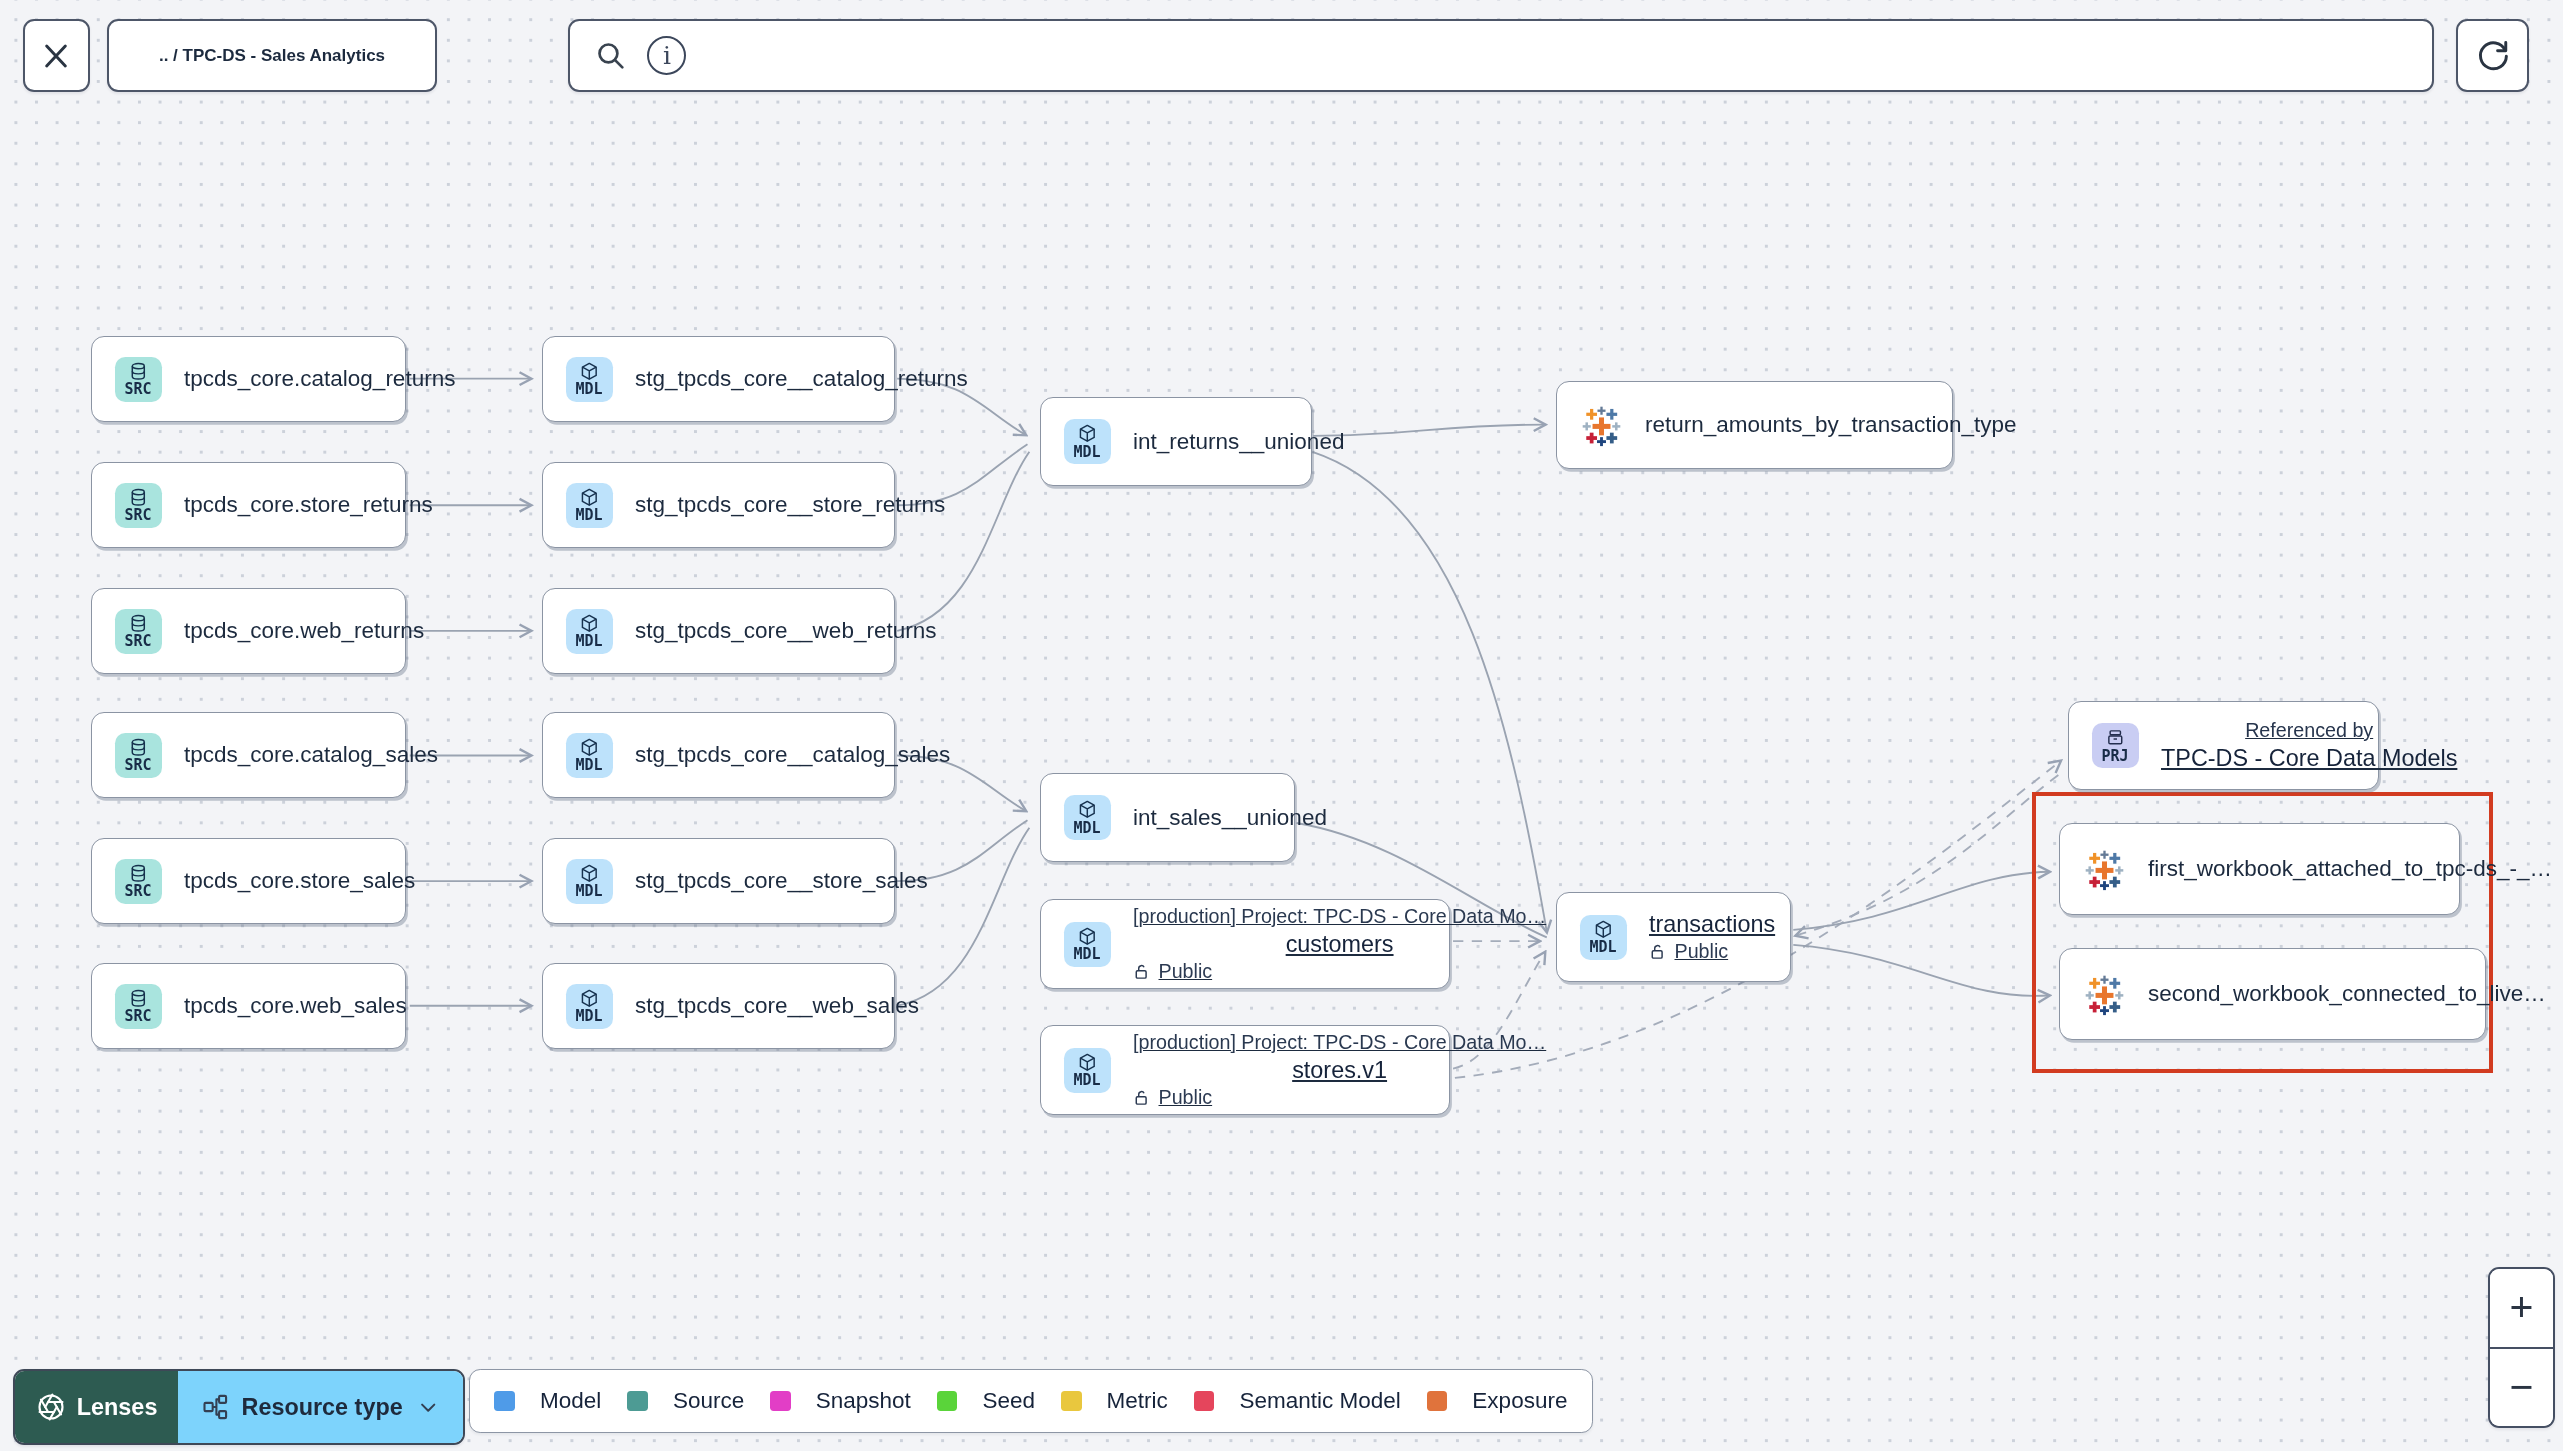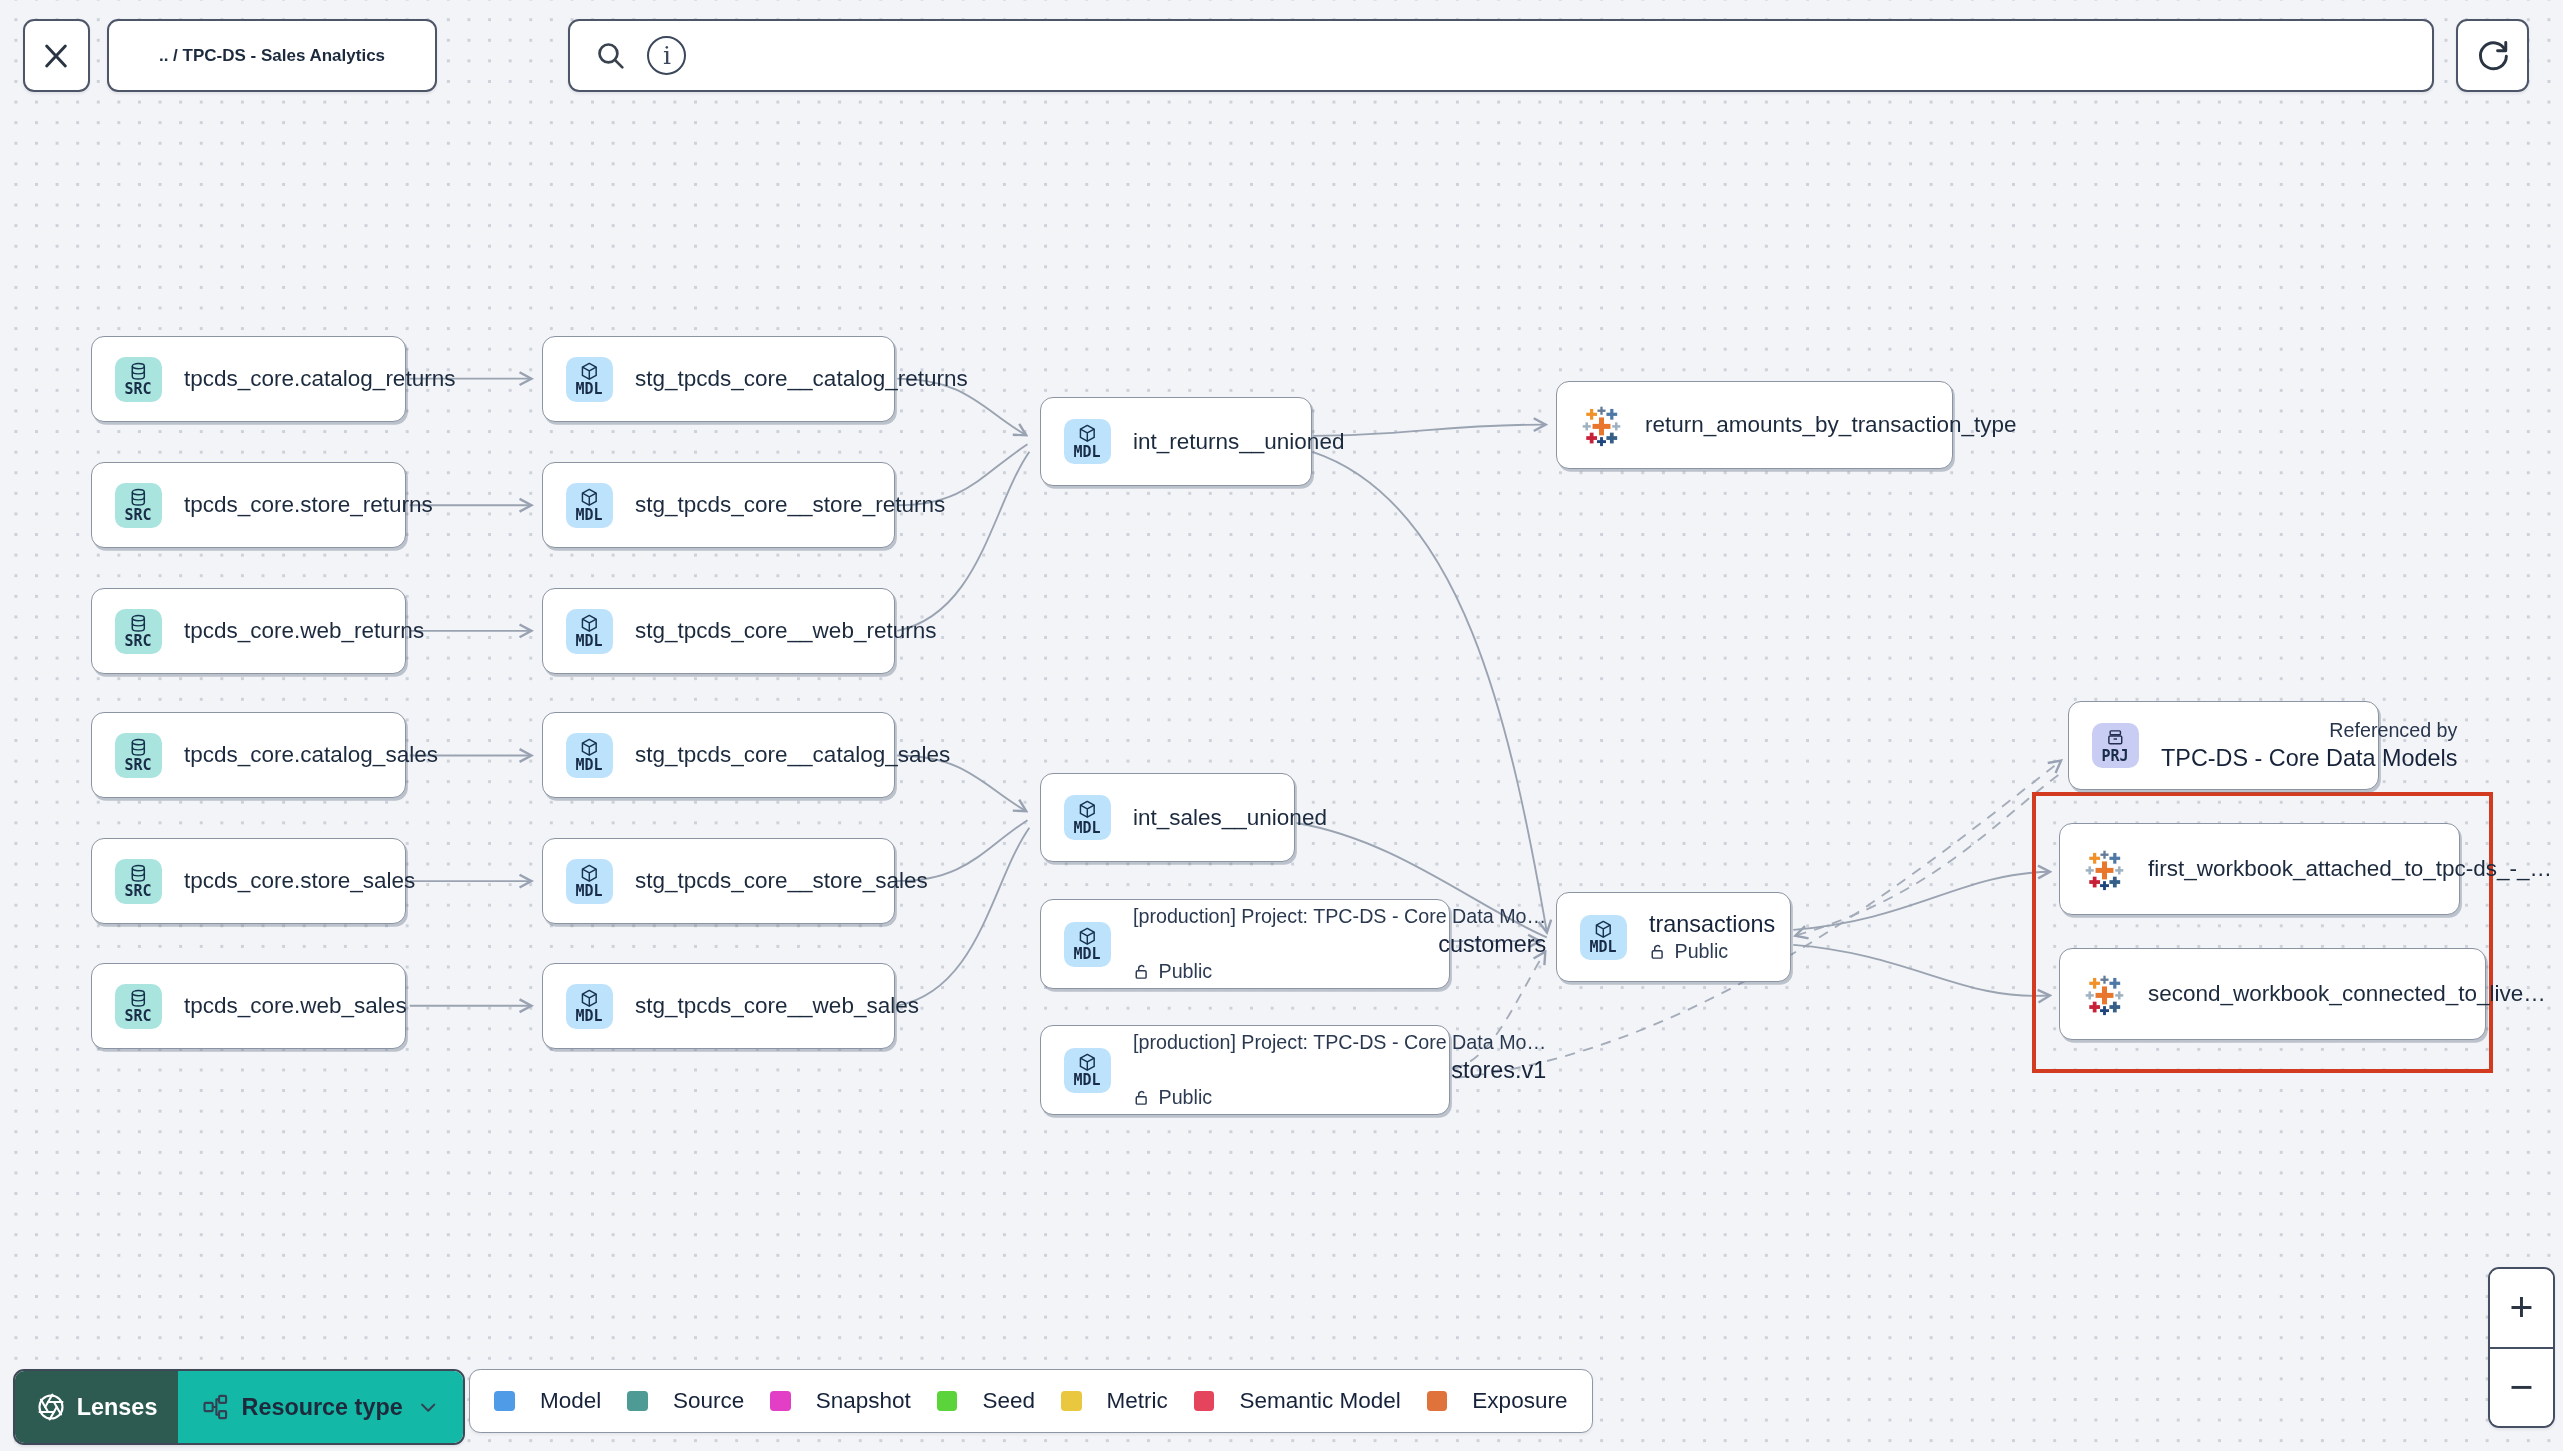--- a/index.html
+++ b/index.html
@@ -51,21 +51,21 @@
   .node .nlabel{ font-size:22.5px; color:#1c2a3e; white-space:nowrap; }
   .badge{
     flex:0 0 auto; width:47px; height:45px; border-radius:10.3px;
     display:flex; flex-direction:column; align-items:center; justify-content:center;
     gap:0.9px;
   }
   .badge .btxt{ font-family:"DejaVu Sans Mono", monospace; font-size:15px; font-weight:600; color:#182c47; line-height:1; }
   .badge-src{ background:#a9e4de; }
   .badge-mdl{ background:#bde2fb; }
   .badge-prj{ background:#c9cdf3; }
-  .node .stack{ display:flex; flex-direction:column; justify-content:center; gap:2.8px; text-align:right; }
+  .node .stack{ display:flex; flex-direction:column; justify-content:center; gap:2.8px; text-align:center;text-decoration:underline; }
   .node .hdr{ font-size:19.7px; color:#2a3950; white-space:nowrap; }
   .node .nname{ font-size:23.4px; color:#16233a; white-space:nowrap; }
   .accessrow{ display:flex; align-items:center; gap:7.5px; font-size:19.7px; color:#2c3a52; }
   .prj-title{ font-size:19.7px; color:#27354d; }
   .prj-name{ font-size:23.4px; color:#16233a; white-space:nowrap; }
   .tableau{ flex:0 0 auto; }
 
   
   #n-src-0{ left:91px;  top:336px;  width:315px; height:86px; }
   #n-src-1{ left:91px;  top:462px;  width:315px; height:86px; }
@@ -104,21 +104,21 @@
     position:absolute; left:13px; top:1369px; height:76px; z-index:4;
     display:flex; align-items:stretch;
     border:2.3px solid #3e4857; border-radius:11.2px; overflow:hidden;
     background:#fff; box-shadow:0 1.9px 2.8px rgba(20,30,50,.08);
   }
   #lenses-btn{
     background:#2d5b51; color:#fff; display:flex; align-items:center; gap:11.2px;
     padding:0 20.6px; font-size:23.4px; font-weight:bold; cursor:pointer;
   }
   #resource-type-btn{
-    background:#14b8a6; display:flex; align-items:center; gap:13px;
+    background:#7dd3fc; display:flex; align-items:center; gap:13px;
     padding:0 22.5px; font-size:23.4px; font-weight:bold; color:#1e2a3c; cursor:pointer;
   }
   #legend-pill{
     position:absolute; left:469px; top:1369px; height:64px; z-index:4;
     background:#fff; border:1.9px solid #8d96a5; border-radius:11.2px;
     display:flex; align-items:center; gap:26px; padding:0 24.4px;
     box-shadow:0 1.9px 2.8px rgba(20,30,50,.06);
   }
   .legend-item{ display:flex; align-items:center; gap:25px; }
   .legend-swatch{ width:20.6px; height:20.6px; border-radius:3.7px; }

